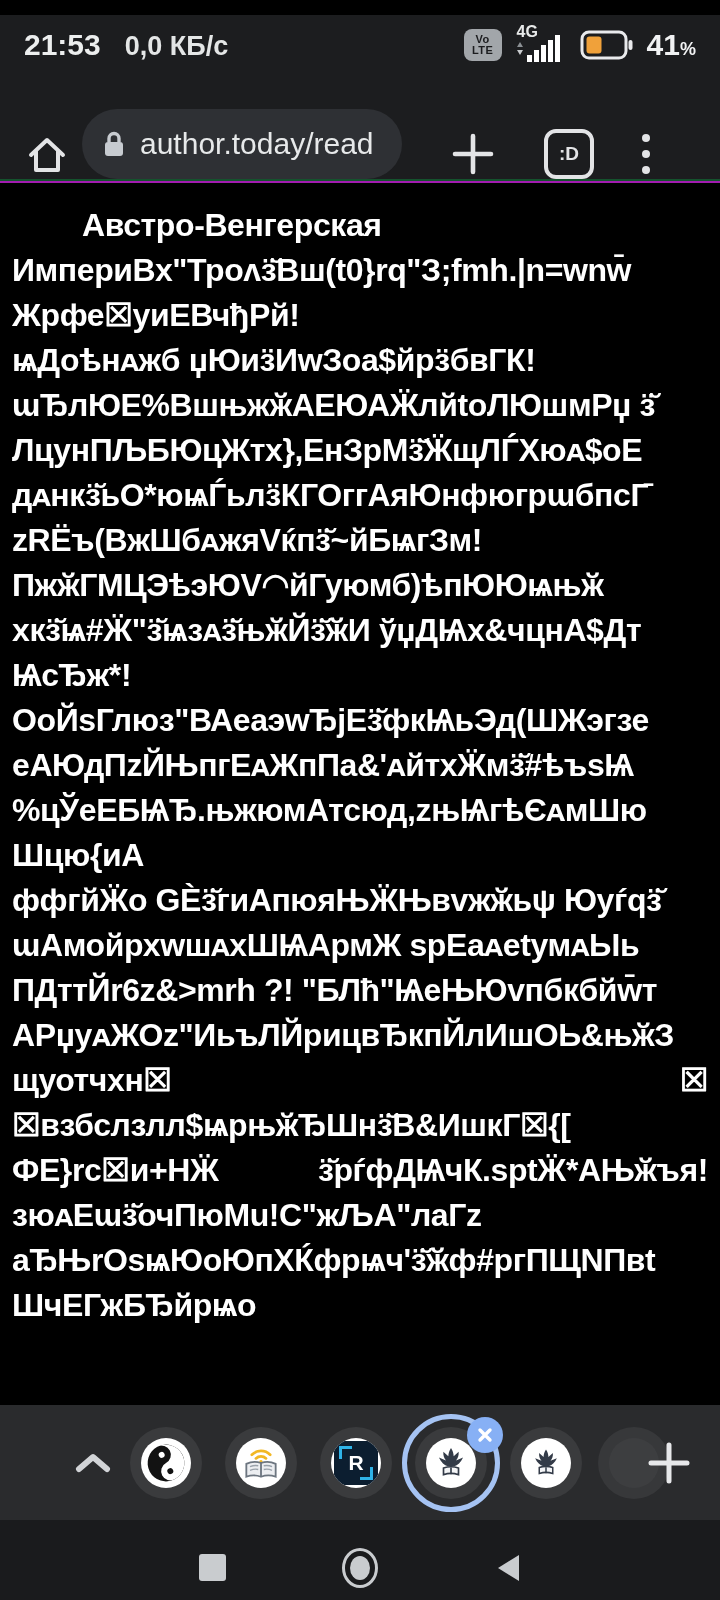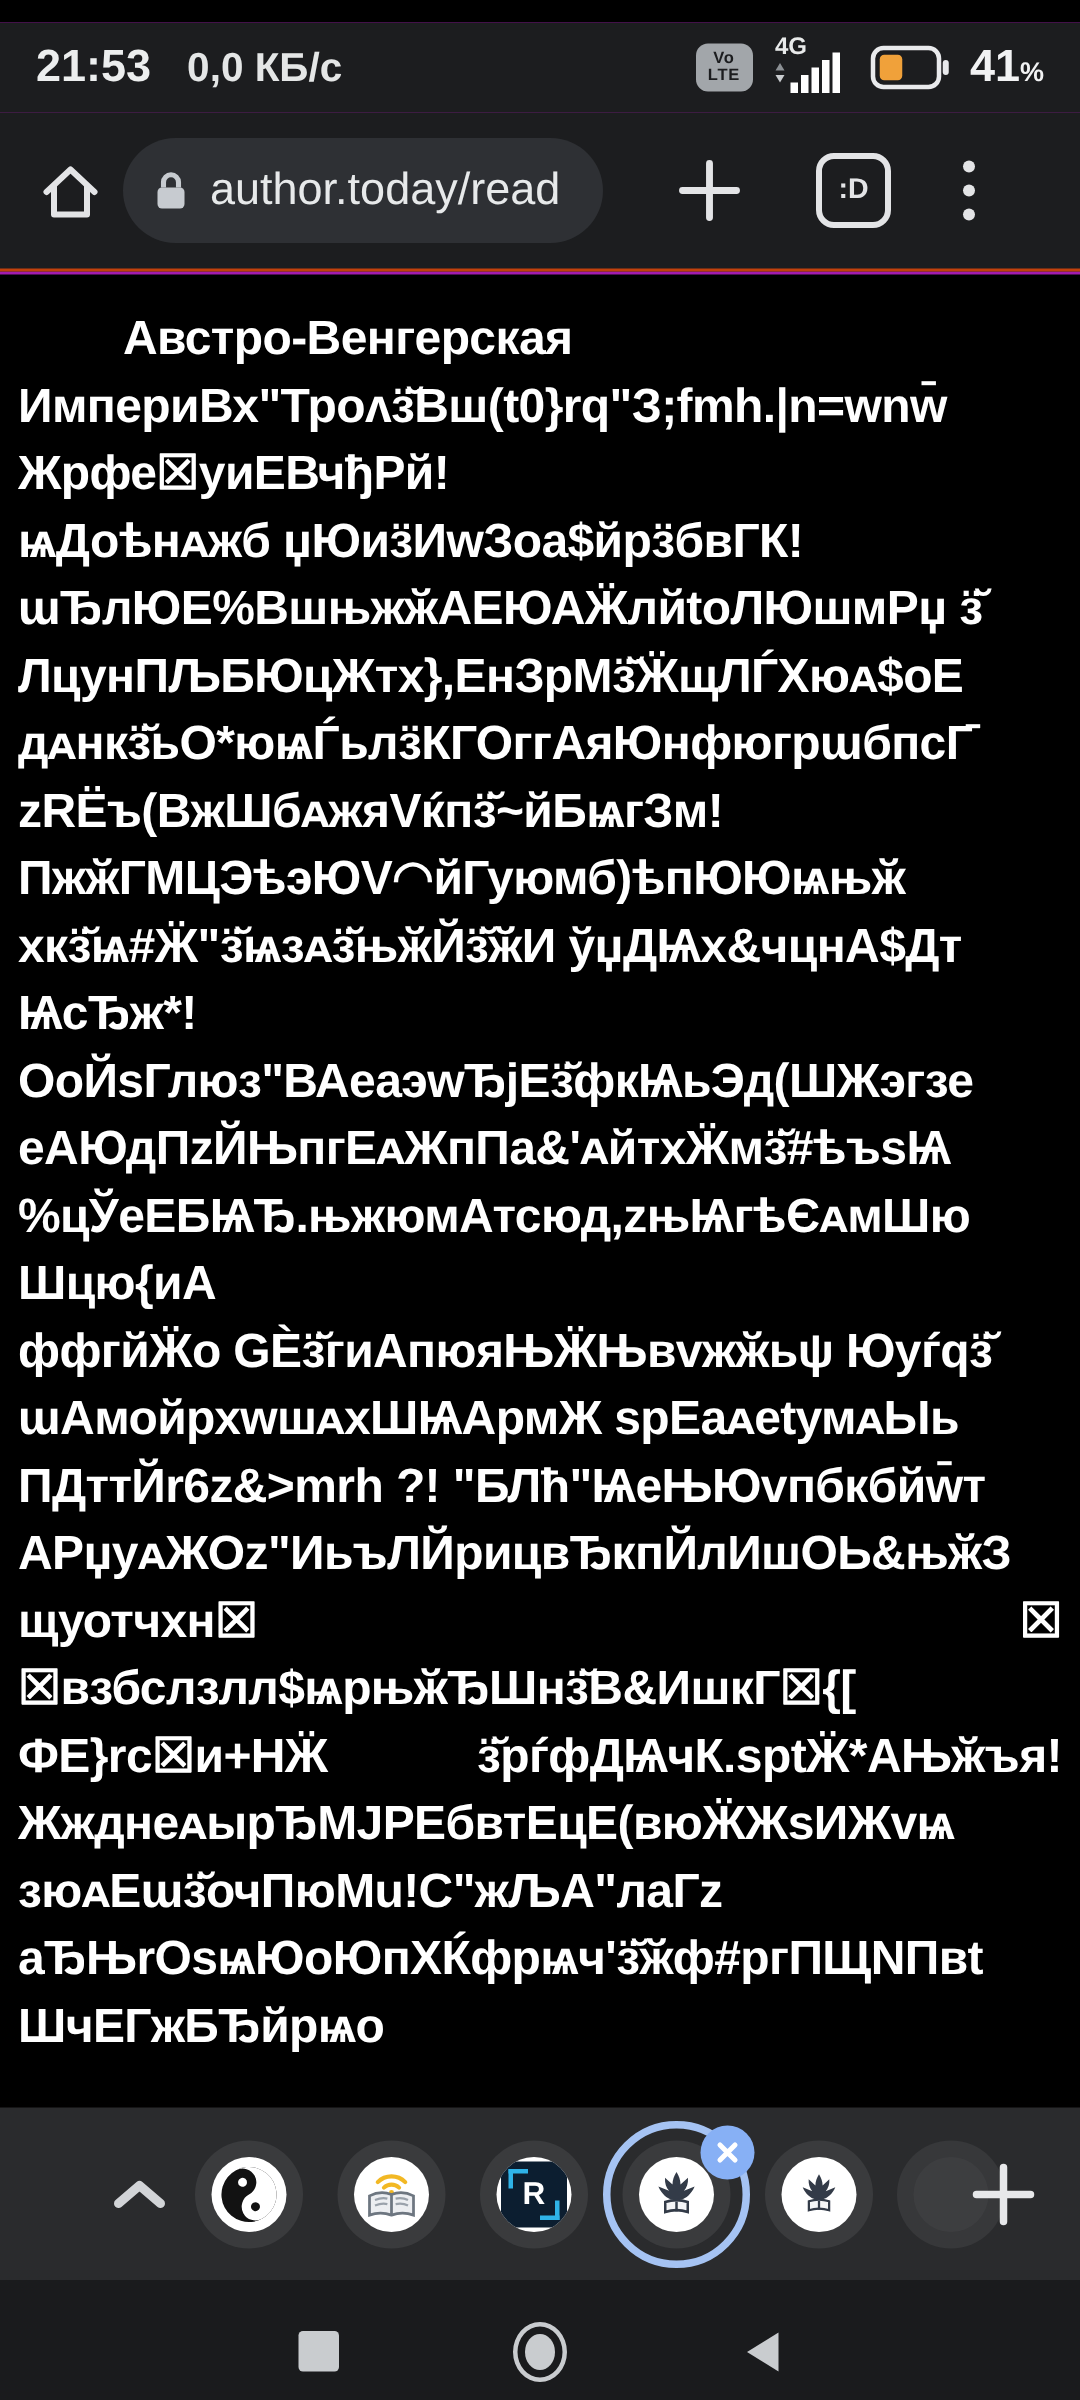--- a/index.html
+++ b/index.html
@@ -17,21 +17,21 @@
          align-items:center;justify-content:center;line-height:1;}
   .volte i{font-style:normal;font-weight:700;color:#1c1d1f;font-size:11px;letter-spacing:.5px;}
   .sig{position:relative;width:56px;height:40px;}
   .sig .g4{position:absolute;top:-2px;left:4px;font-size:16px;font-weight:700;color:#e8eaea;}
   .sig svg{position:absolute;bottom:2px;left:0;}
   .batt-pct{font-size:30px;font-weight:700;color:#f1f2f3;}
   .batt-pct small{font-size:18px;font-weight:700;}
 
   
   .browser-bar{position:absolute;top:60px;left:0;width:720px;height:106px;background:#1c1d1f;
-               display:flex;align-items:center;padding:0 22px;box-sizing:border-box;border-bottom:2px solid #c2410c;}
+               display:flex;align-items:flex-end;padding:0 22px;box-sizing:border-box;border-bottom:2px solid #14532d;}
   .home-btn{width:50px;height:50px;flex:none;display:flex;align-items:center;justify-content:center;}
   .url-pill{flex:none;width:320px;height:70px;margin-left:10px;border-radius:35px;background:#2e3034;
             display:flex;align-items:center;padding:0 20px;box-sizing:border-box;overflow:hidden;}
   .url-pill .lock{flex:none;margin-right:14px;display:flex;}
   .url-text{font-size:30px;color:#e7e9ea;white-space:nowrap;overflow:hidden;}
   .chrome-right{flex:1;display:flex;align-items:center;justify-content:space-evenly;}
   .tab-box{width:42px;height:42px;border:4px solid #e3e4e6;border-radius:12px;display:flex;
            align-items:center;justify-content:center;font-size:19px;font-weight:700;color:#e3e4e6;}
   .dots{display:flex;flex-direction:column;gap:8px;}
   .dots i{width:8px;height:8px;border-radius:50%;background:#e3e4e6;}
@@ -168,21 +168,20 @@
         <div class="tline"><span>АРџуᴀЖОz"ИьъЛЙрицвЂкпЙлИшОЬ&amp;њӂЗ</span></div>
         <div class="tline just">
           <span>щуотчхн☒</span>
           <span>☒</span>
         </div>
         <div class="tline"><span>☒взбслзлл$ѩрњӂЂШнӟ̆В&amp;ИшкГ☒{[</span></div>
         <div class="tline just">
           <span>ФЕ}rc☒и+НӜ</span>
           <span>ӟ̆рѓфДѨчК.sptӜ*АЊӂъя!</span>
         </div>
-        <div class="tline"><span>ЖжднеᴀырЂMJРЕбвтЕцЕ(вюӜЖsИЖvѩ</span></div>
         <div class="tline"><span>зюᴀЕɯӟ̆очПюМu!С"жЉА"лаГz</span></div>
         <div class="tline"><span>аЂЊrОsѩЮоЮпХЌфрѩч'ӟ̆ӂф#ргПЩNПвt</span></div>
         <div class="tline"><span>ШчЕГжБЂйрѩо</span></div>
       </div>
   </div>
 
   <div class="bubble-bar">
     <div class="chev">
       <svg width="42" height="26" viewBox="0 0 42 26">
         <polyline points="7,19 21,7 35,19" fill="none" stroke="#d2d4d7" stroke-width="6" stroke-linecap="round" stroke-linejoin="round"></polyline>

